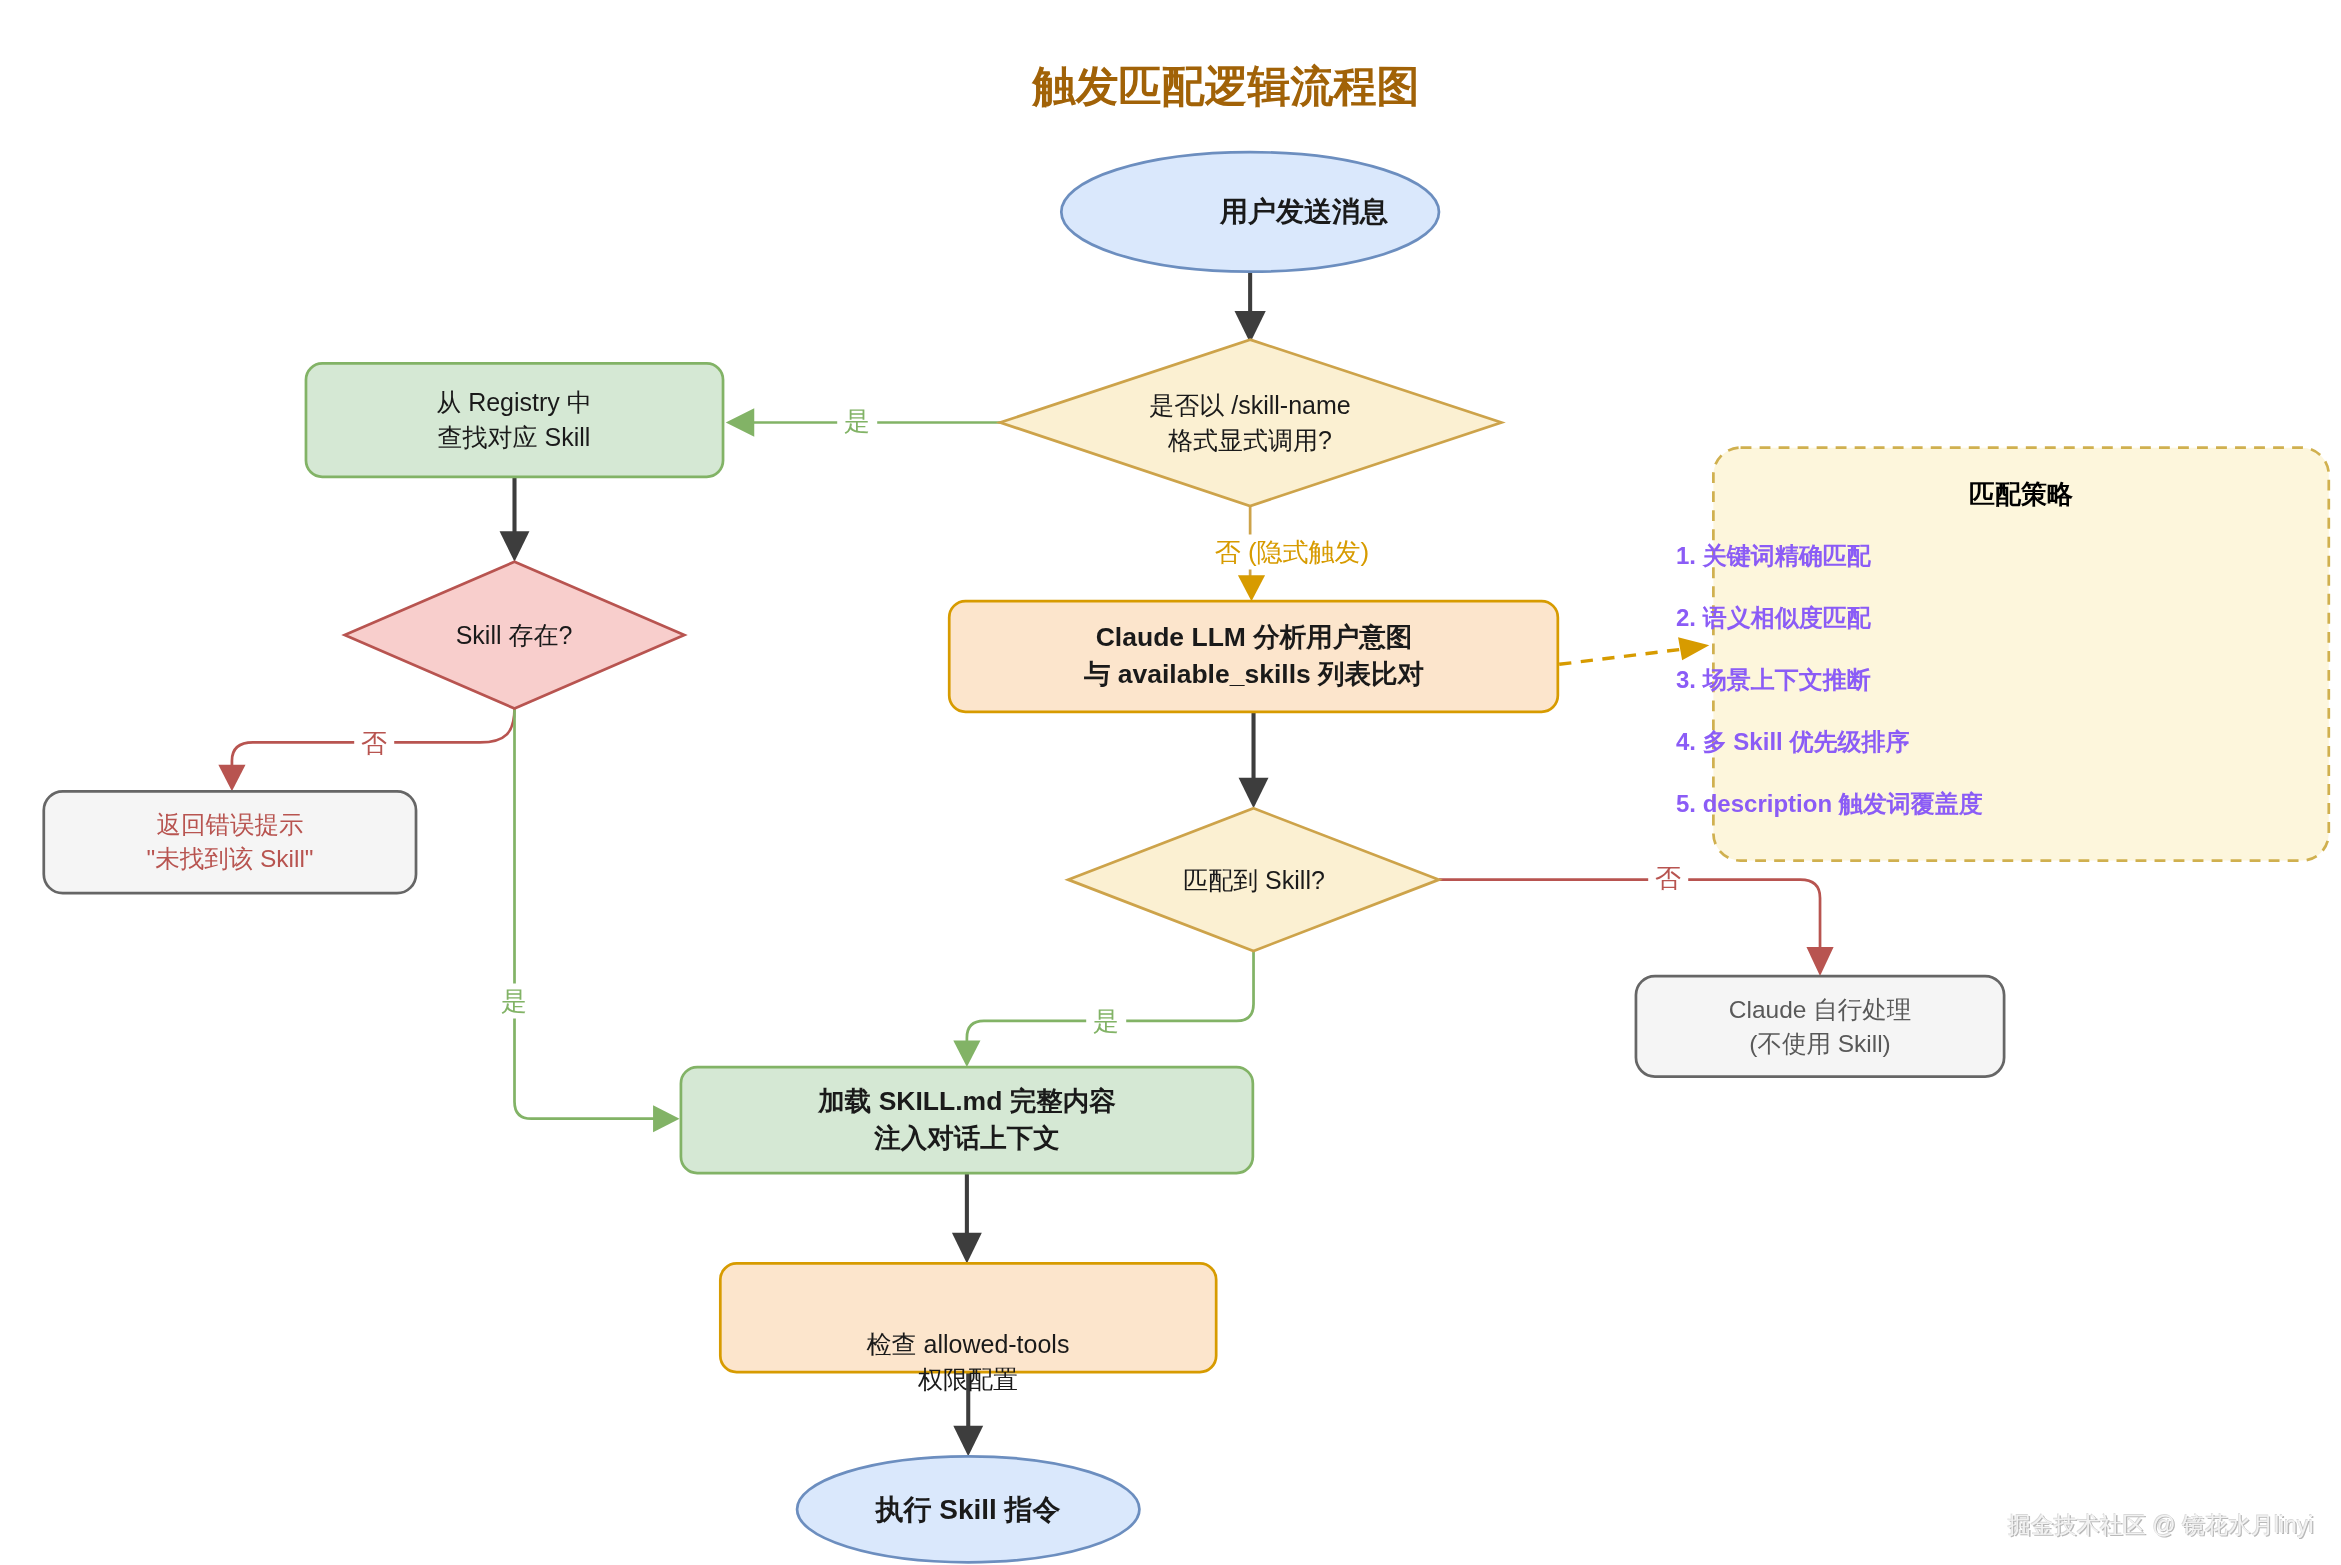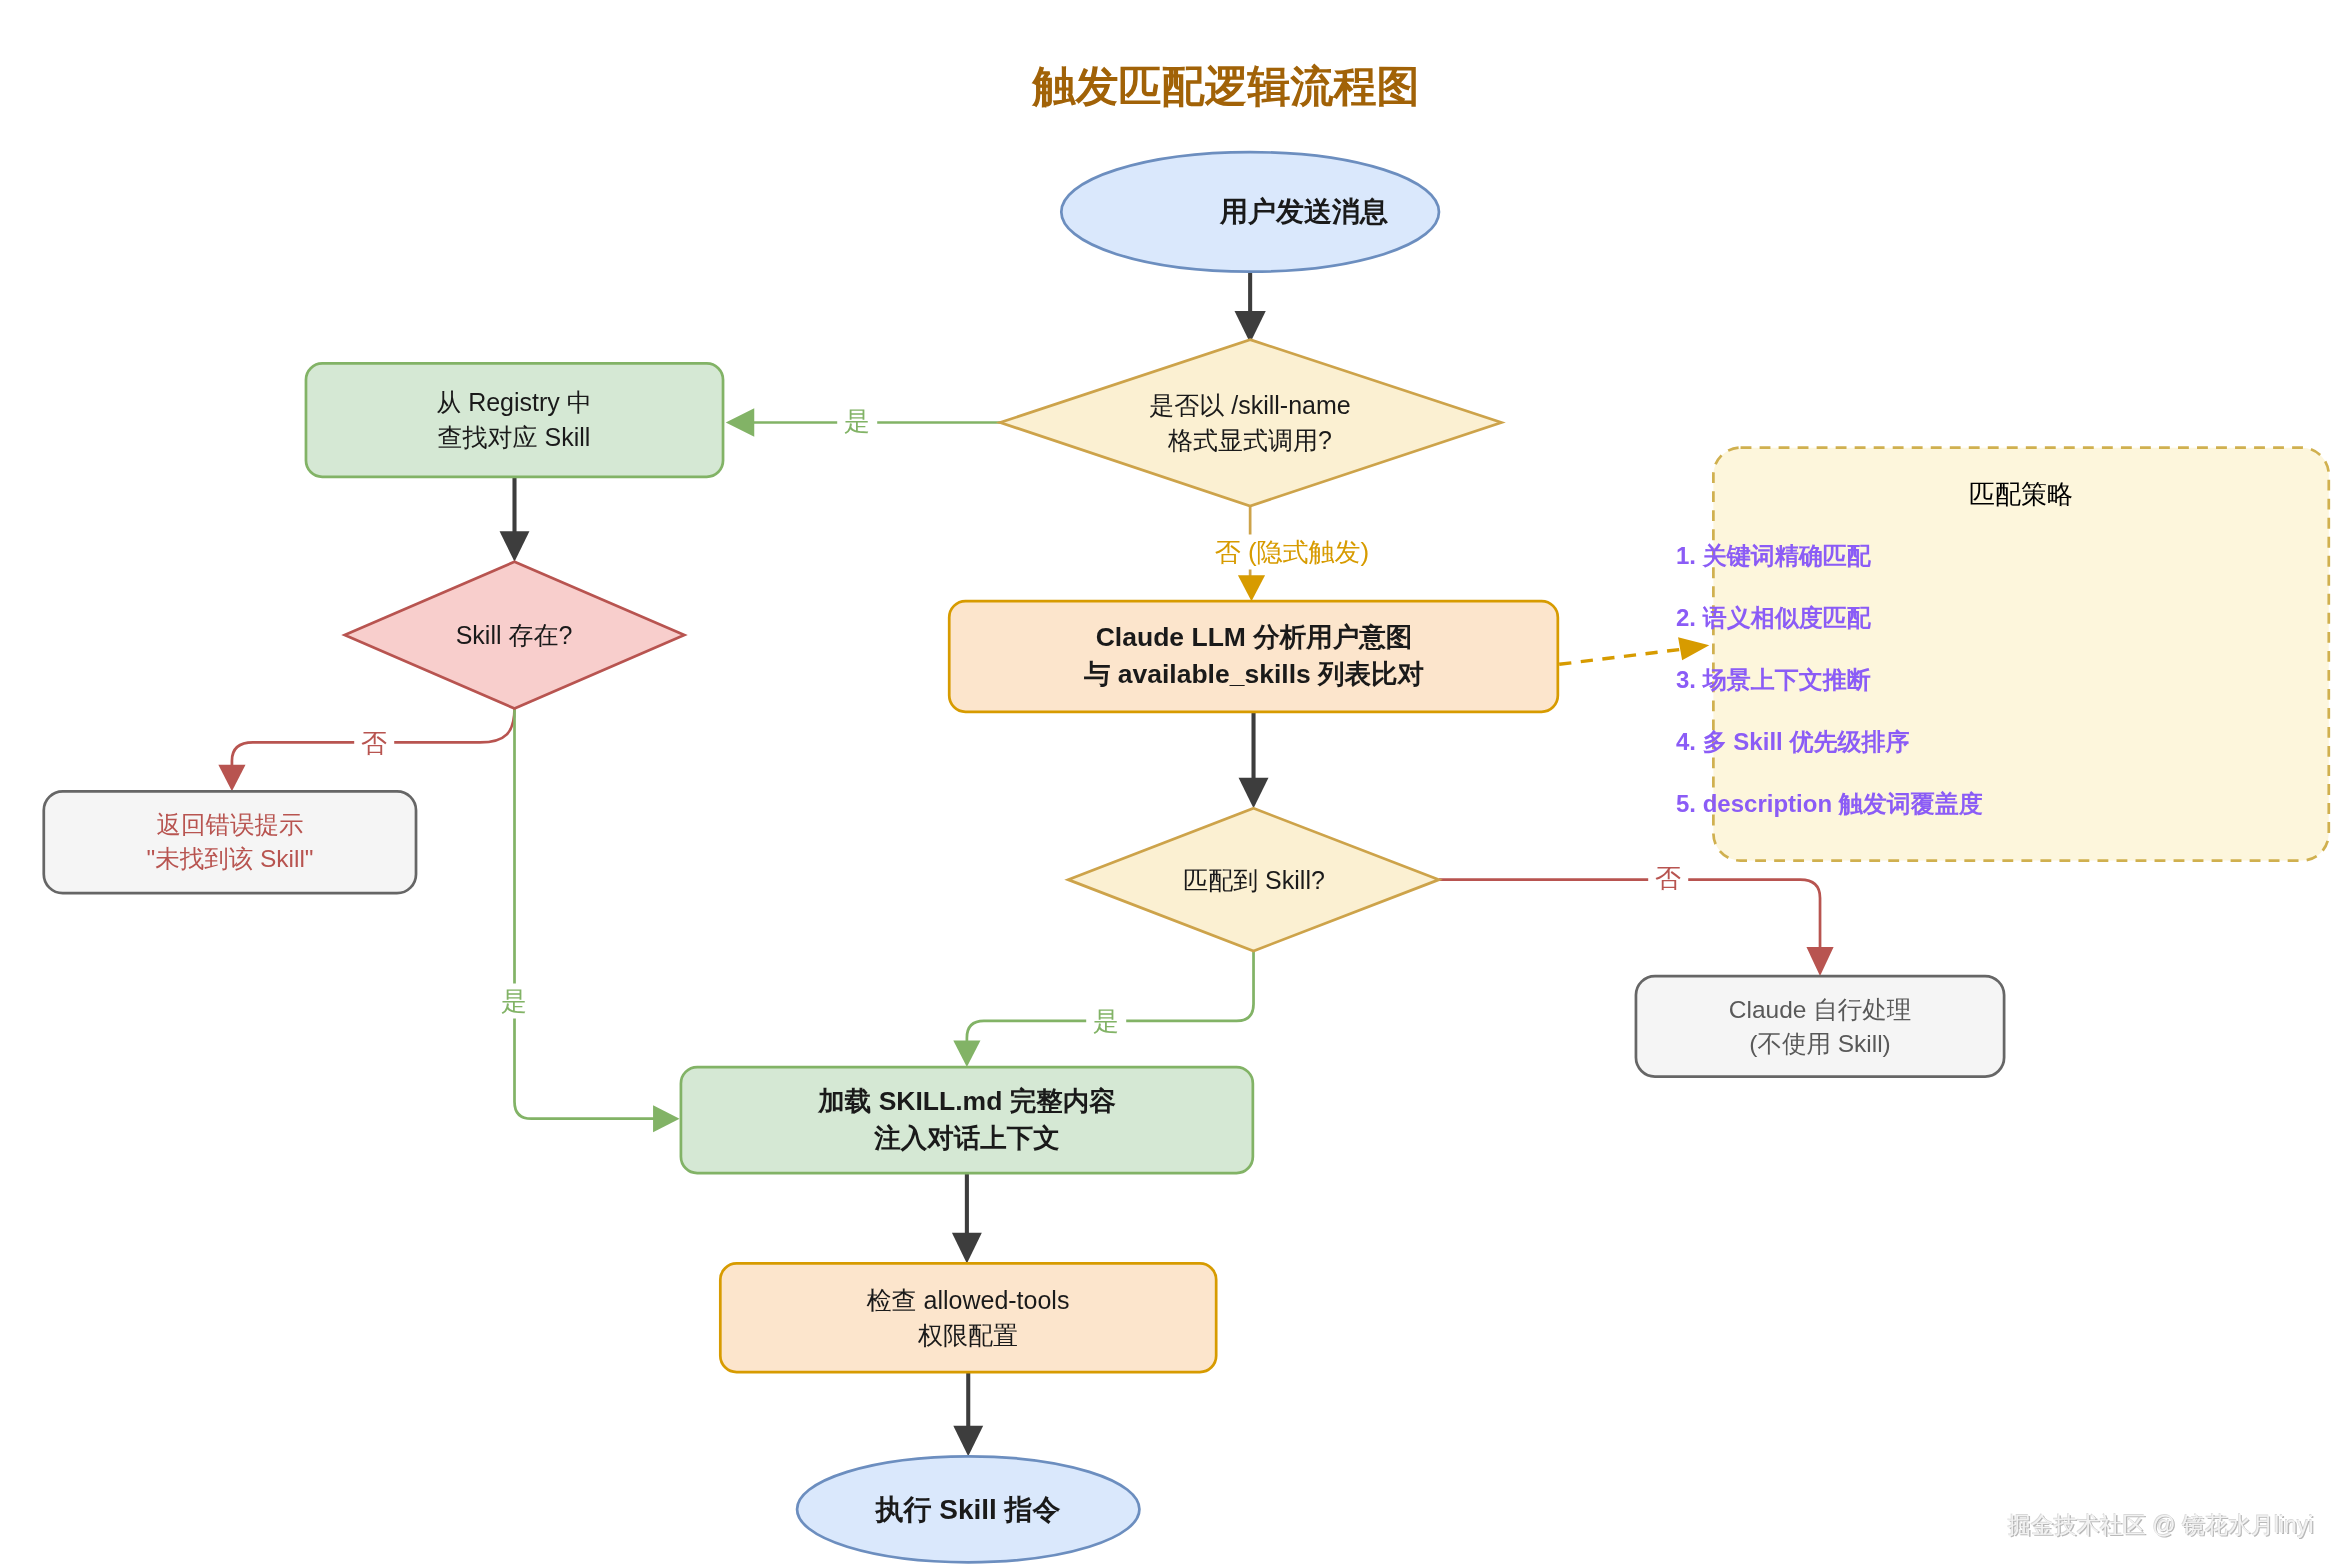--- a/index.html
+++ b/index.html
@@ -10,21 +10,21 @@
        color:#1a1a1a;font-size:25px;line-height:1.4;white-space:nowrap;}
   .txt span{display:block;}
   .bold{font-weight:700;}
   .page-title{font-size:43px;font-weight:700;color:#a16207;}
   .edge-label{position:absolute;transform:translate(-50%,-50%);z-index:4;background:#ffffff;
               padding:0 6.8px;font-size:26px;white-space:nowrap;}
   .green-t{color:#82B366;}
   .red-t{color:#B85450;}
   .gold-t{color:#D79B00;}
   .gray-t{color:#595959;}
-  .strategy-title{font-size:26px;font-weight:400;color:#000;}
+  .strategy-title{font-size:26px;font-weight:700;color:#000;}
   .strategy-items{position:absolute;left:1676px;top:525px;z-index:3;font-size:24px;color:#8b5cf6;font-weight:bold;}
   .strategy-items div{height:62px;line-height:62px;white-space:nowrap;}
   .watermark{position:absolute;right:28.5px;top:1510px;z-index:3;font-size:23px;
              color:#f2f2f2;text-shadow:1.4px 1.4px 0 #b9b9b9, -0.7px -0.7px 0 #d9d9d9;white-space:nowrap;margin-left:16px;}
 </style>
 </head>
 <body>
 
 <div id="canvas">
 
@@ -156,21 +156,21 @@
   <div class="txt gray-t" style="left:1820px;top:1027px;font-size:24.5px;">
     <span>Claude 自行处理</span>
     <span>(不使用 Skill)</span>
   </div>
 
   <div class="txt bold" style="left:967px;top:1120px;font-size:26.5px;">
     <span>加载 SKILL.md 完整内容</span>
     <span>注入对话上下文</span>
   </div>
 
-  <div class="txt" style="left:968px;top:1318px;">
+  <div class="txt" style="left:968px;top:1362px;">
     <span>检查 allowed-tools</span>
     <span>权限配置</span>
   </div>
 
   <div class="txt bold" style="left:968px;top:1510px;font-size:28px;">执行 Skill 指令</div>
 
   <div class="edge-label green-t" style="left:857px;top:421px;">是</div>
 
   <div class="edge-label gold-t" style="left:1292px;top:552px;">否 (隐式触发)</div>
 

